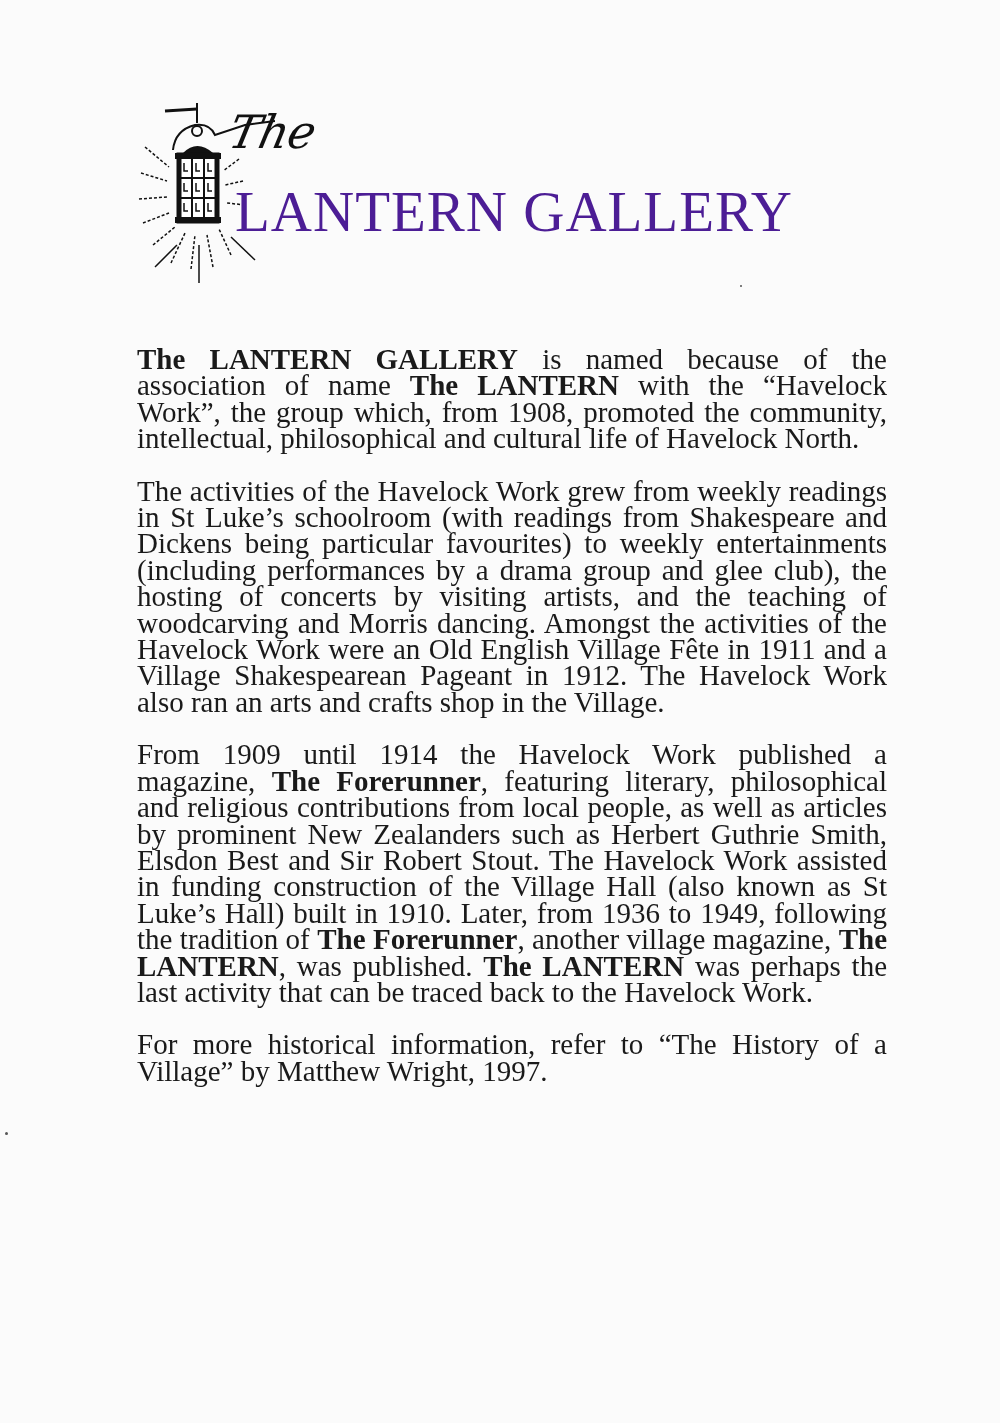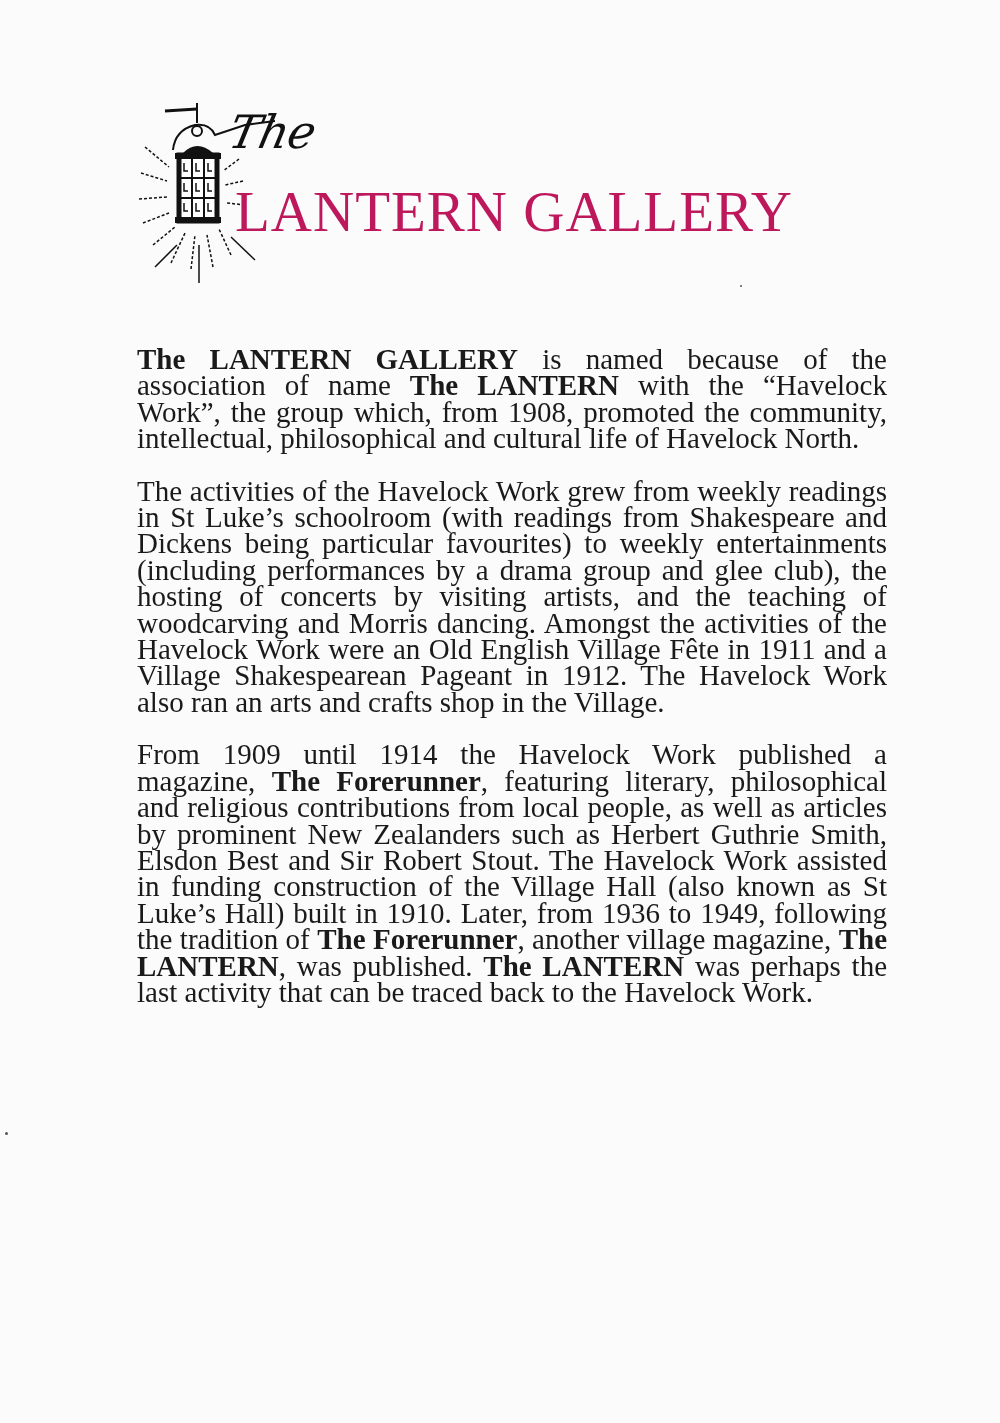--- a/index.html
+++ b/index.html
@@ -37,21 +37,21 @@
       letter-spacing: -1px;
       transform: skewX(-12deg);
     }
     .logo .title-text {
       position: absolute;
       left: 100px;
       top: 88px;
       font-family: "Liberation Serif", serif;
       font-size: 57px;
       letter-spacing: 1px;
-      color: #be185d;
+      color: #4c1d95;
       white-space: nowrap;
       line-height: 1;
     }
     .body-text {
       position: absolute;
       left: 137px;
       top: 346px;
       width: 750px;
       font-size: 29px;
       line-height: 26.4px;
@@ -127,16 +127,19 @@
 <div class="body-text">
   <p>
     <b>The LANTERN GALLERY</b><span> is named because of the association of name </span><b>The LANTERN</b><span> with the “Havelock Work”, the group which, from 1908, promoted the community, intellectual, philosophical and cultural life of Havelock North.</span>
   </p>
   <p>
     <span>The activities of the Havelock Work grew from weekly readings in St Luke’s schoolroom (with readings from Shakespeare and Dickens being particular favourites) to weekly entertainments (including performances by a drama group and glee club), the hosting of concerts by visiting artists, and the teaching of woodcarving and Morris dancing.  Amongst the activities of the Havelock Work were an Old English Village Fête in 1911 and a Village Shakespearean Pageant in 1912.  The Havelock Work also ran an arts and crafts shop in the Village.</span>
   </p>
   <p>
     <span>From 1909 until 1914 the Havelock Work published a magazine, </span><b>The Forerunner</b><span>, featuring literary, philosophical and religious contributions from local people, as well as articles by prominent New Zealanders such as Herbert Guthrie Smith, Elsdon Best and Sir Robert Stout.  The Havelock Work assisted in funding construction of the Village Hall (also known as St Luke’s Hall) built in 1910.  Later, from 1936 to 1949, following the tradition of </span><b>The Forerunner</b><span>, another village magazine, </span><b>The LANTERN</b><span>, was published. </span><b>The LANTERN</b><span> was perhaps the last activity that can be traced back to the Havelock Work.</span>
   </p>
+  <p>
+    <span>For more historical information, refer to “The History of a Village” by Matthew Wright, 1997.</span>
+  </p>
 </div>
 
 <div class="speck" style="left:5px;top:1132px;"></div>
 <div class="speck" style="left:740px;top:285px;width:2px;height:2px;"></div>
 
 </body></html>

